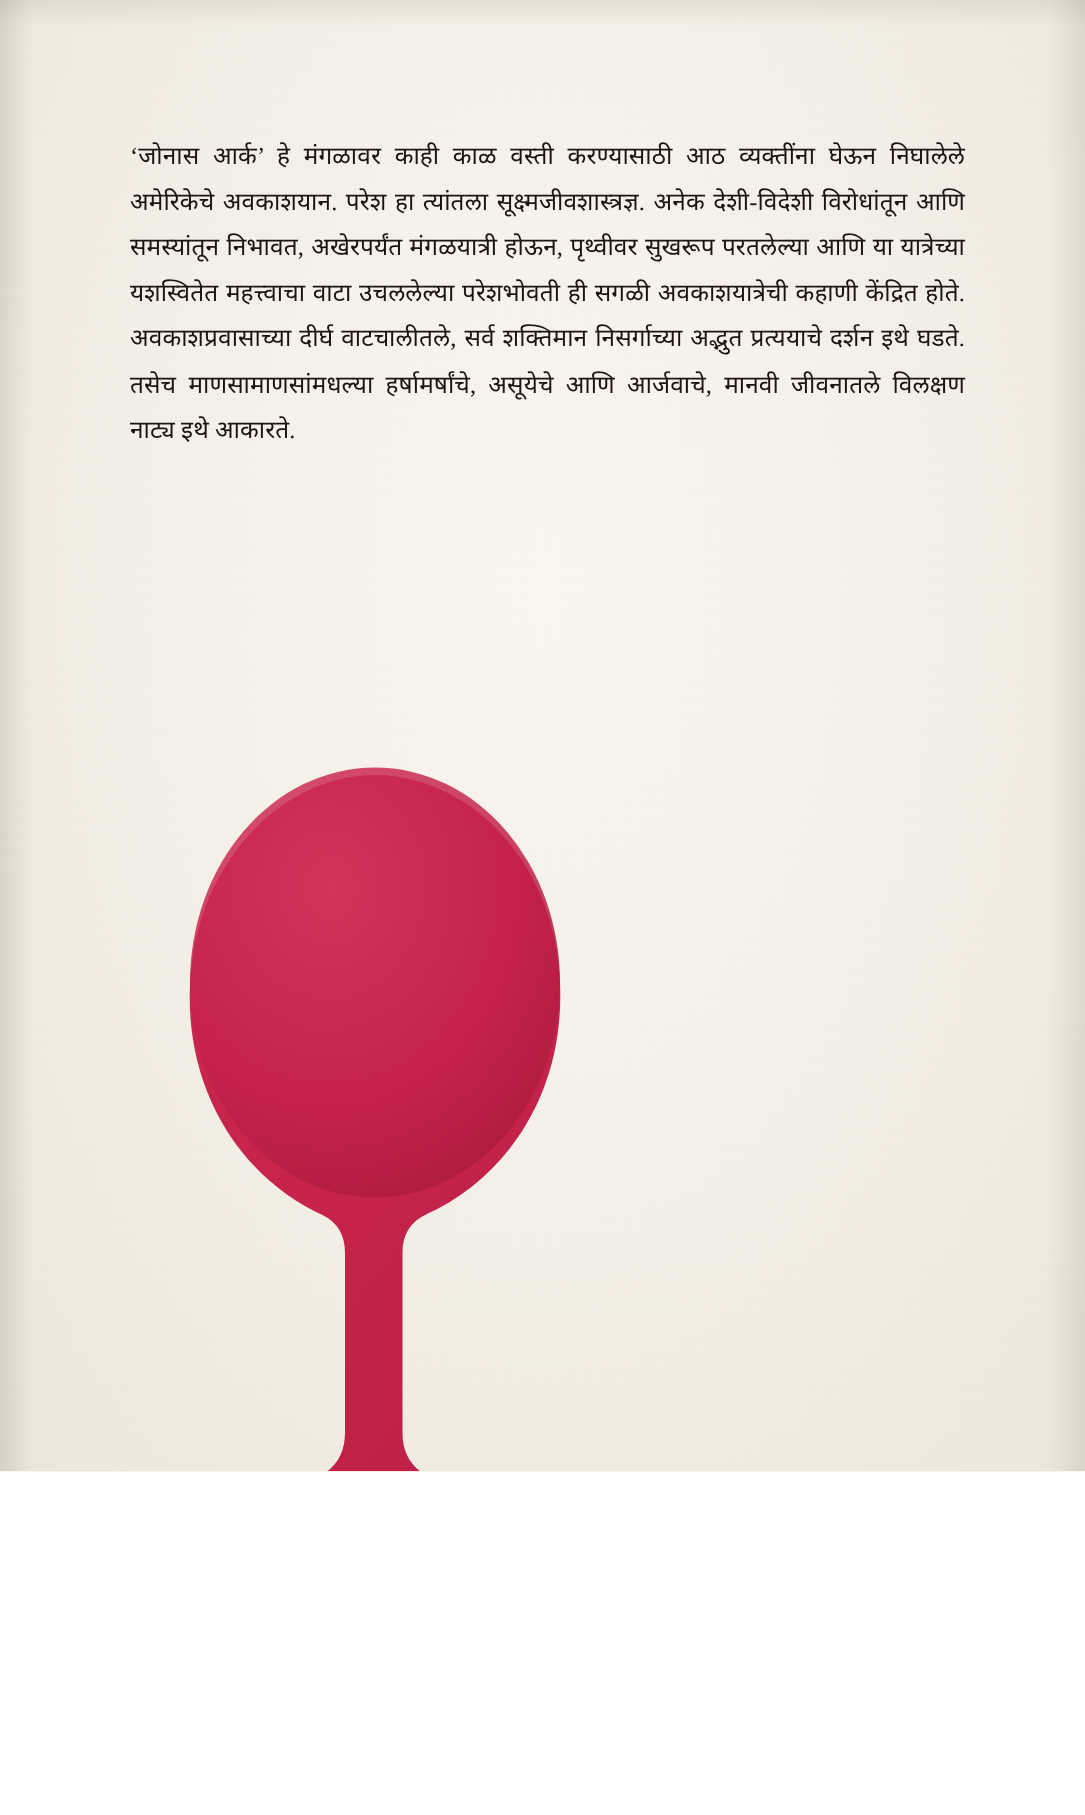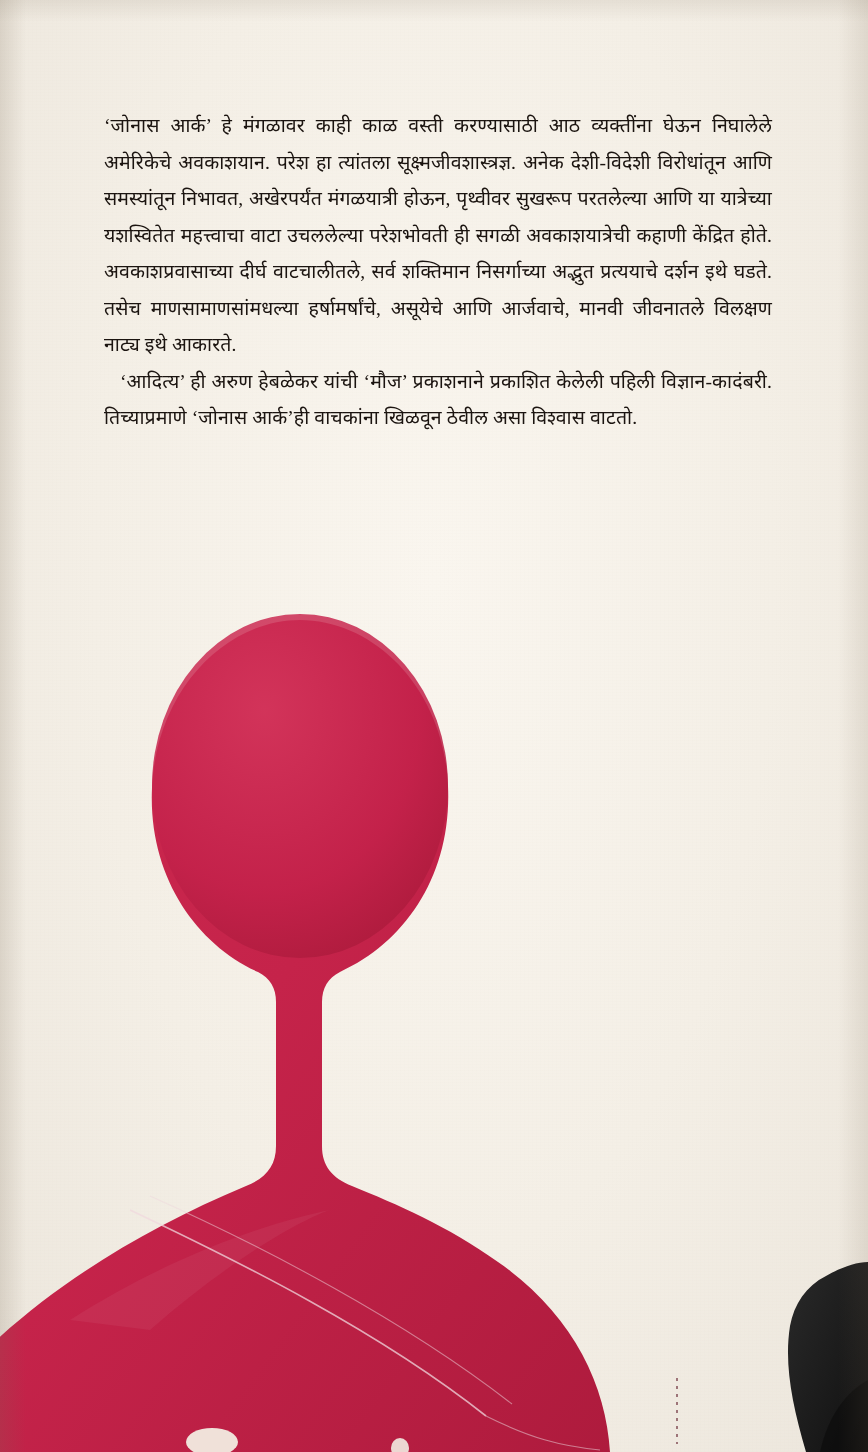--- a/index.html
+++ b/index.html
@@ -6,21 +6,21 @@
     margin: 0;
     padding: 0;
     background: #ffffff;
   }
   body {
     font-family: "Liberation Serif", "DejaVu Serif", serif;
   }
   .page {
     position: relative;
     width: 868px;
-    height: 1452px;
+    height: 1177px;
     overflow: hidden;
     background: #c2410c;
   }
   
   .paper-bg {
     position: absolute;
     inset: 0;
     background:
       radial-gradient(ellipse at 50% 40%, #faf6ef 0%, #f4efe6 55%, #ece6dc 100%);
   }
@@ -157,20 +157,19 @@
                L 868 742
                C 856 742 840 748 826 756 Z" fill="url(#blackGrad)"></path>
       <path d="M 868 860 C 846 872 828 896 820 932 L 868 932 Z" fill="#0a0a0a" opacity="0.6"></path>
     </svg>
   </div>
 
   <div class="perf-dots"></div>
 
   <div class="blurb">
     <p class="first">‘जोनास आर्क’ हे मंगळावर काही काळ वस्ती करण्यासाठी आठ व्यक्तींना घेऊन निघालेले अमेरिकेचे अवकाशयान. परेश हा त्यांतला सूक्ष्मजीवशास्त्रज्ञ. अनेक देशी-विदेशी विरोधांतून आणि समस्यांतून निभावत, अखेरपर्यंत मंगळयात्री होऊन, पृथ्वीवर सुखरूप परतलेल्या आणि या यात्रेच्या यशस्वितेत महत्त्वाचा वाटा उचललेल्या परेशभोवती ही सगळी अवकाशयात्रेची कहाणी केंद्रित होते. अवकाशप्रवासाच्या दीर्घ वाटचालीतले, सर्व शक्तिमान निसर्गाच्या अद्भुत प्रत्ययाचे दर्शन इथे घडते. तसेच माणसामाणसांमधल्या हर्षामर्षांचे, असूयेचे आणि आर्जवाचे, मानवी जीवनातले विलक्षण नाट्य इथे आकारते.</p>
-    <p class="second">‘आदित्य’ ही अरुण हेबळेकर यांची ‘मौज’ प्रकाशनाने प्रकाशित केलेली पहिली विज्ञान-कादंबरी. तिच्याप्रमाणे ‘जोनास आर्क’ही वाचकांना खिळवून ठेवील असा विश्वास वाटतो.</p>
   </div>
 
   <div class="edge-shade-left"></div>
   <div class="edge-shade-right"></div>
   <div class="edge-shade-top"></div>
 
 </div>
 
 </body></html>

